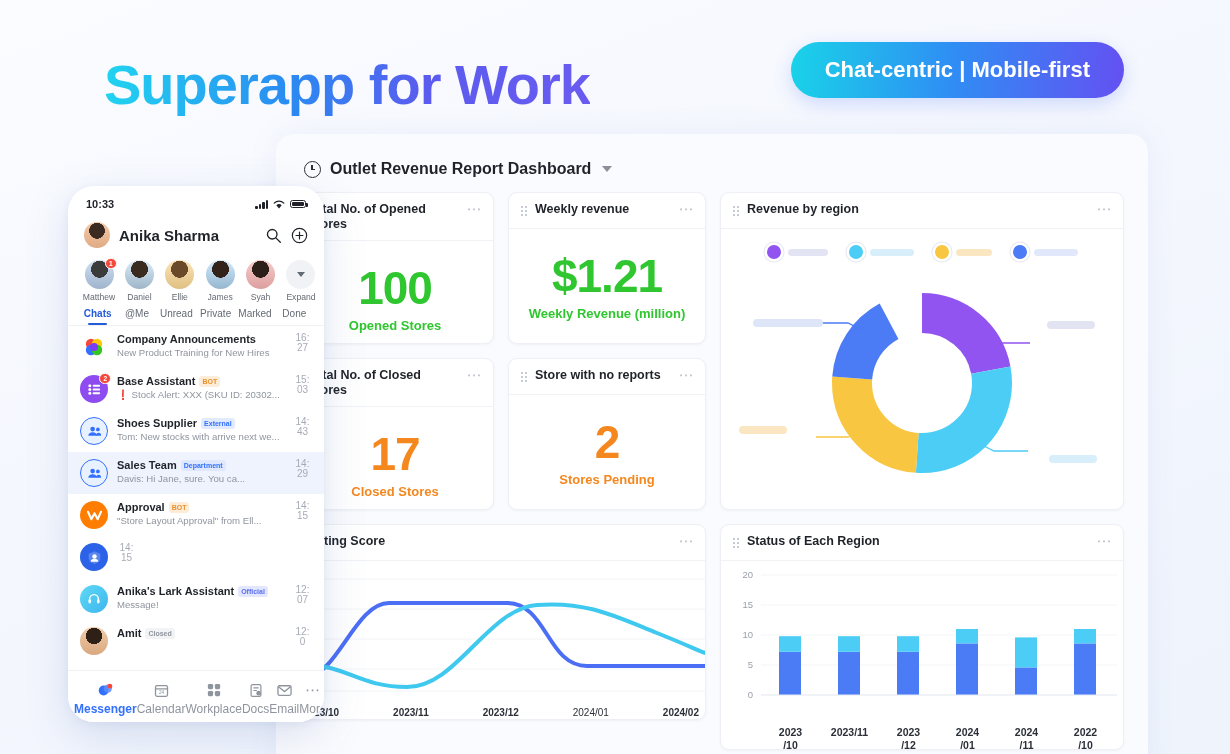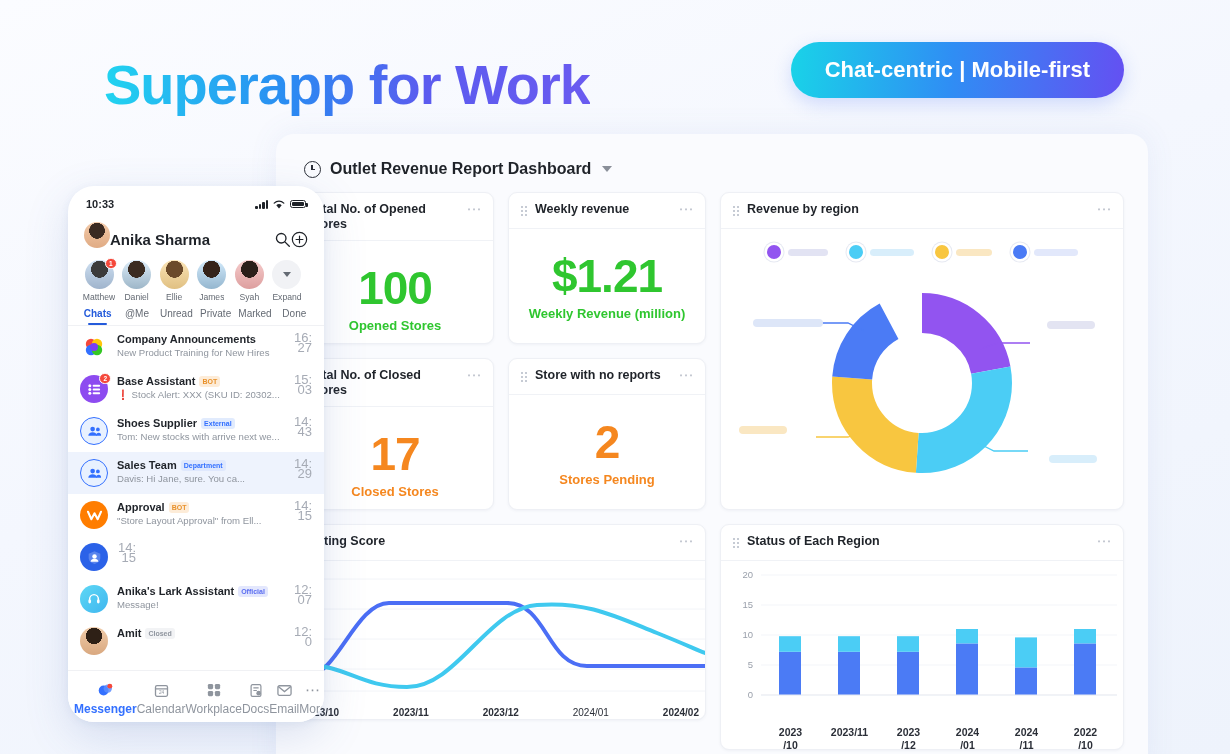--- a/index.html
+++ b/index.html
@@ -93,47 +93,47 @@
   }
   .st-bar{ display:flex; justify-content:space-between; align-items:center;
     padding:12px 18px 4px 18px; font-size:11px; font-weight:700; color:#1f2329;}
   .st-right{ display:flex; align-items:center; gap:5px; }
   .sig{ display:flex; align-items:flex-end; gap:1.3px; height:9px;}
   .sig i{ width:2.2px;background:#1f2329;border-radius:1px;display:block;}
   .batt{ width:16px;height:8.5px;border:1.4px solid #1f2329;border-radius:2.5px;position:relative;}
   .batt:before{content:"";position:absolute;left:1px;top:1px;right:1px;bottom:1px;background:#1f2329;border-radius:1px;}
   .batt:after{content:"";position:absolute;right:-3.4px;top:2px;width:2px;height:4px;background:#1f2329;border-radius:0 1px 1px 0;}
 
-  .ph-head{ display:flex; align-items:flex-end; gap:0; padding:8px 16px 10px 16px;}
+  .ph-head{ display:flex; align-items:center; gap:9px; padding:8px 16px 10px 16px;}
   .av{ border-radius:50%; flex:none; background-size:cover; position:relative;}
   .av-main{ width:26px;height:26px; }
   .ph-name{ font-size:15px; font-weight:600; color:#1f2329; flex:1;}
   .ic-btn{ width:17px;height:17px;flex:none;}
 
-  .contacts{ display:flex; justify-content:space-between; padding:2px 19px 0 13px;}
+  .contacts{ display:flex; justify-content:space-between; padding:2px 5px 0 13px;}
   .ct{ width:36px;display:flex;flex-direction:column;align-items:center;gap:3px;}
   .ct .av-c{ width:29px;height:29px;border-radius:50%;position:relative;}
   .ct .nm{ font-size:8.6px;color:#646a73;white-space:nowrap;overflow:hidden;text-overflow:ellipsis;max-width:38px;}
   .bdg{position:absolute;top:-2px;right:-3px;background:#f5483b;color:#fff;border-radius:7px;
     font-size:6.5px;font-weight:700;padding:0 3px;line-height:9px;border:1.2px solid #fff;}
 
   .tabs{ display:flex; gap:0; padding:6px 10px 0 10px; border-bottom:1px solid #f0f1f4;}
   .tab{ flex:1;text-align:center;font-size:10px;color:#646a73;padding-bottom:6px;position:relative;white-space:nowrap;overflow:hidden;}
   .tab.on{ color:#245bdb; font-weight:700;}
   .tab.on:after{content:"";position:absolute;left:26%;right:26%;bottom:0;height:2px;background:#245bdb;border-radius:2px;}
 
   .chats{ padding:0 0 2px 0; }
   .chat{ display:flex; gap:9px; padding:7px 12px 7px 12px; position:relative;}
   .chat.sel{ background:#eef3fd; }
   .cav{ width:28px;height:28px;border-radius:50%;flex:none;position:relative;
         display:flex;align-items:center;justify-content:center;}
   .cmid{ flex:1; min-width:0; }
   .ctitle{ font-size:11px;font-weight:700;color:#1f2329; display:flex;align-items:center;gap:4px;flex-wrap:wrap;line-height:13px;}
   .csub{ font-size:9.6px;color:#8f959e;line-height:12px; overflow:hidden;text-align:right;}
-  .ctime{ font-size:13px;color:#a6abb5;width:19px;text-align:right;flex:none;line-height:10px;word-break:break-all;}
+  .ctime{ font-size:10px;color:#a6abb5;width:19px;text-align:center;flex:none;line-height:10px;word-break:break-all;}
   .tag{ font-size:7px;font-weight:700;padding:1px 3px;border-radius:3px;line-height:9px;}
   .tag.ext{ background:#e1ebfd;color:#3370ff;}
   .tag.dep{ background:#dfe8fd;color:#3370ff;}
   .tag.off{ background:#e3e7fd;color:#5a6df0;}
   .tag.clo{ background:#f2f3f5;color:#8f959e;}
   .tag.bot{ background:#fdecd8;color:#e8912b;}
 
   .ph-nav{ position:absolute;left:0;right:0;bottom:0;height:52px;background:#fff;
     border-top:1px solid #f0f1f4; display:flex; align-items:center; padding:4px 6px 0 6px;}
   .nv{ flex:1;display:flex;flex-direction:column;align-items:center;gap:3px;}

